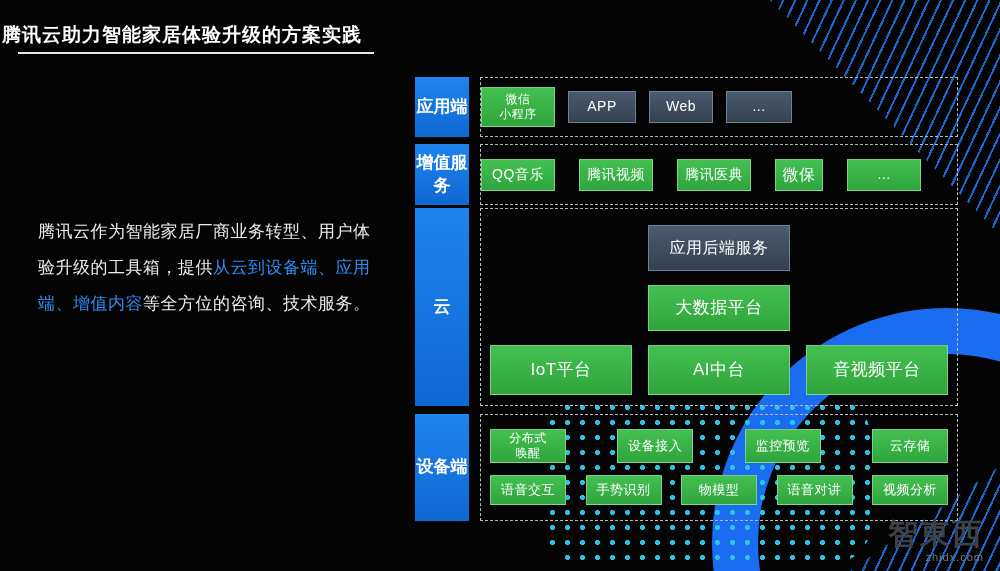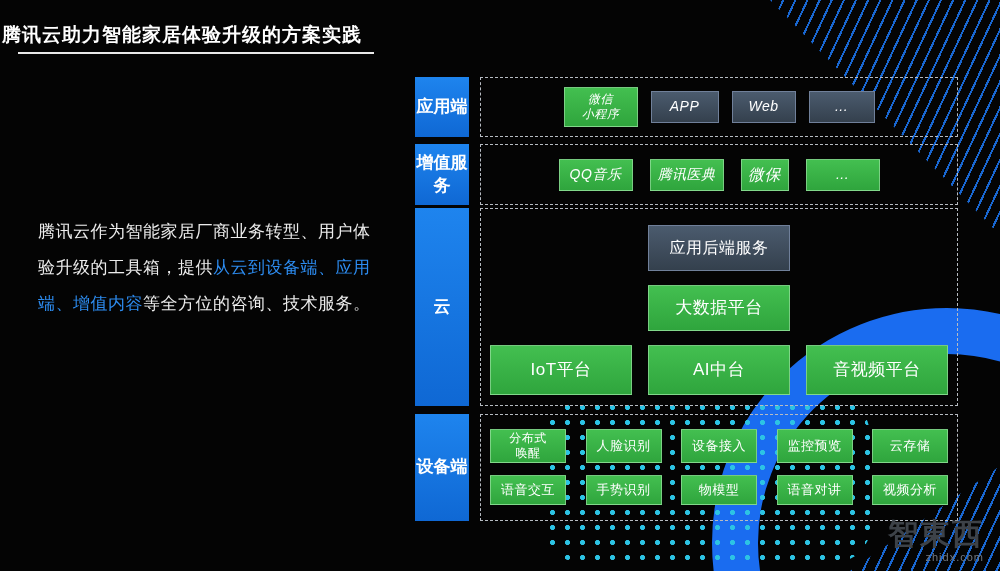--- a/index.html
+++ b/index.html
@@ -51,34 +51,34 @@
   .row-label {
     position:absolute; left:0; top:0; width:54px; height:100%;
     background:linear-gradient(180deg,#1e84ee,#0f68d4);
     display:flex; align-items:center; justify-content:center; text-align:center;
     font-size:17px; font-weight:bold; line-height:1.35; color:#fff;
   }
   .row-area {
     position:absolute; left:65px; top:0; width:478px; height:100%;
     border:1.5px dashed #b6bbc2;
   }
-  .flexline { display:flex; align-items:center; justify-content:center; height:100%;font-style:italic; }
+  .flexline { display:flex; align-items:center; height:100%; }
 
   .box {
     display:flex; align-items:center; justify-content:center; text-align:center;
     color:#fff; white-space:pre-line; line-height:1.25; letter-spacing:.5px;
     flex:0 0 auto;
   }
   .box.dark  { background:linear-gradient(180deg,#4b5b6e,#34404d); border:1px solid #70809a; }
   .box.green { background:linear-gradient(180deg,#43bf50,#2fa53d); border:1px solid rgba(225,255,228,.4); }
 
   .row-app { left:415px; top:77px; width:543px; height:60px; }
   .row-app .flexline { gap:13px; }
   .row-vas { left:415px; top:144px; width:543px; height:61px; }
-  .row-vas .flexline { gap:17px; }
+  .row-vas .flexline { gap:24px; }
 
   .row-cloud { left:415px; top:208px; width:543px; height:198px; }
   .cloud-backend { position:absolute; left:50%; transform:translateX(-50%); top:16px; width:142px; height:46px; font-size:16px; }
   .cloud-bigdata { position:absolute; left:50%; transform:translateX(-50%); top:76px; width:142px; height:46px; font-size:17px; }
   .cloud-bottom { position:absolute; left:0; right:0; top:136px; padding:0 9px; display:flex; justify-content:space-between; }
   .cloud-bottom .box { width:142px; height:50px; font-size:17px; }
 
   .row-device { left:415px; top:414px; width:543px; height:107px; }
   .dev-line { position:absolute; left:0; right:0; padding:0 9px; display:flex; justify-content:space-between; }
   .dev-line-1 { top:14px; }
@@ -120,20 +120,21 @@
         <div class="box dark" style="width:66px;height:32px;font-size:14px;">...</div>
       </div>
     </div>
   </div>
 
   <div class="row row-vas">
     <div class="row-label">增值服务</div>
     <div class="row-area">
       <div class="flexline">
         <div class="box green" style="width:74px;height:32px;font-size:14px;">QQ音乐</div>
+        <div class="box green" style="width:74px;height:32px;font-size:14px;">腾讯视频</div>
         <div class="box green" style="width:74px;height:32px;font-size:14px;">腾讯医典</div>
         <div class="box green" style="width:48px;height:32px;font-size:16px;">微保</div>
         <div class="box green" style="width:74px;height:32px;font-size:14px;">...</div>
       </div>
     </div>
   </div>
 
   <div class="row row-cloud">
     <div class="row-label">云</div>
     <div class="row-area">
@@ -146,21 +147,20 @@
       </div>
     </div>
   </div>
 
   <div class="row row-device">
     <div class="row-label">设备端</div>
     <div class="row-area">
       <div class="dev-line dev-line-1">
         <div class="box green" style="font-size:12px;">分布式
 唤醒</div>
-        <div class="box green">人脸识别</div>
         <div class="box green">设备接入</div>
         <div class="box green">监控预览</div>
         <div class="box green">云存储</div>
       </div>
       <div class="dev-line dev-line-2">
         <div class="box green">语音交互</div>
         <div class="box green">手势识别</div>
         <div class="box green">物模型</div>
         <div class="box green">语音对讲</div>
         <div class="box green">视频分析</div>

